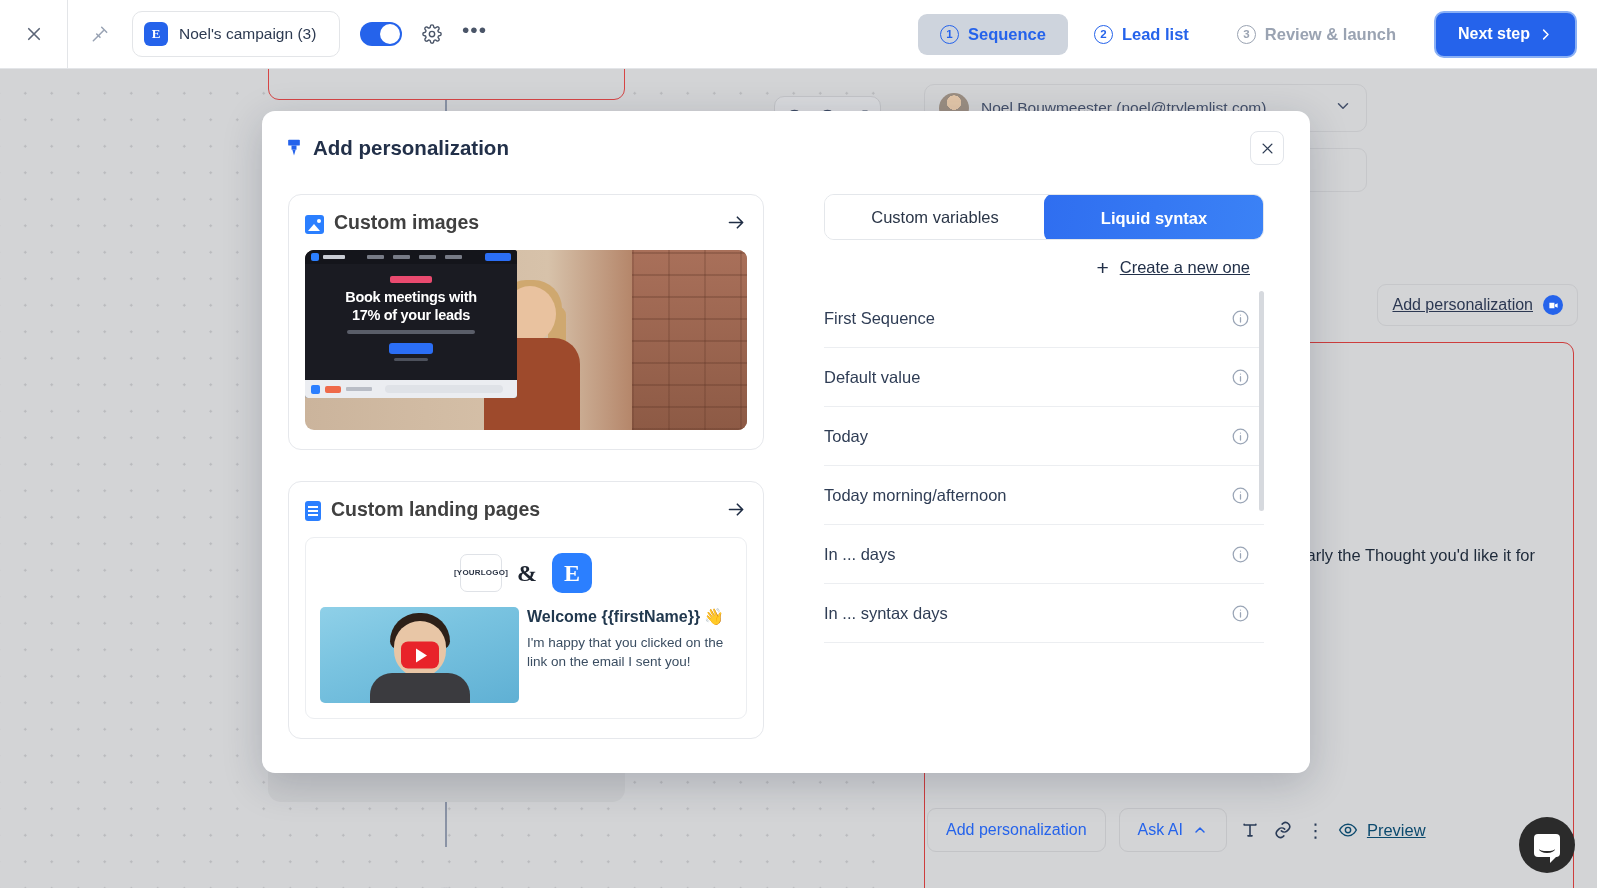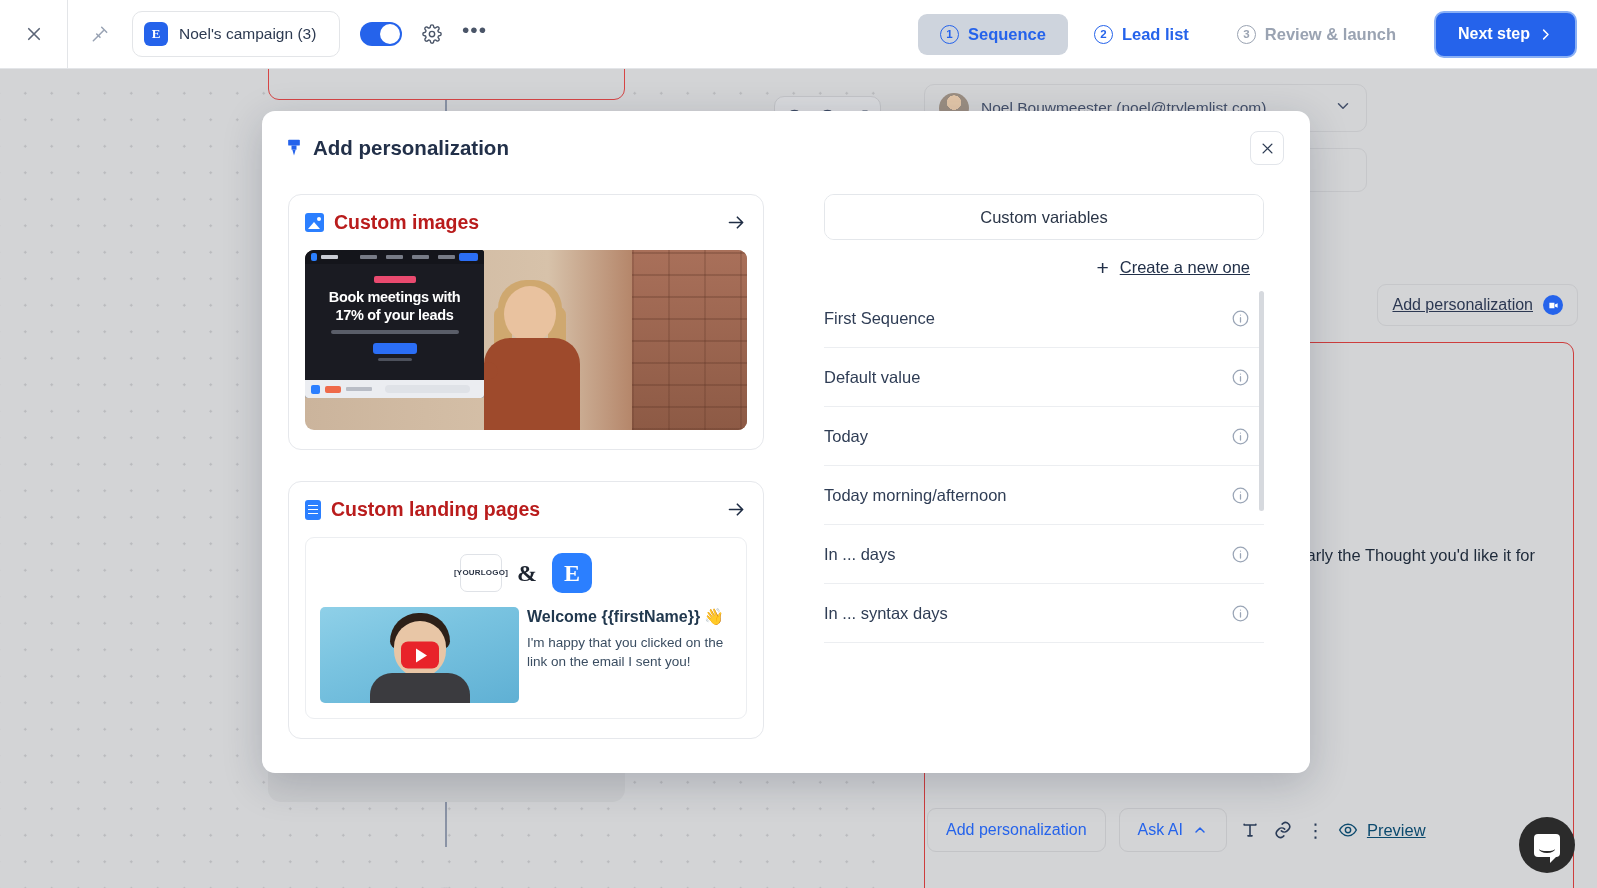--- a/index.html
+++ b/index.html
@@ -280,22 +280,22 @@
   .pcard {
     border: 1px solid #e6e8ec; border-radius: 13px;
     padding: 16px 16px 19px 16px;
     cursor: pointer;
   }
   .pcard-head {
     display: flex; align-items: center;
     margin-bottom: 16px;
   }
   .pcard-title {
-    display: flex; align-items: center; gap: 10px;
-    font-size: 19.5px; font-weight: 700; color: #b91c1c;
+    display: flex; align-items: flex-end; gap: 10px;
+    font-size: 19.5px; font-weight: 700; color: #404040;
   }
   .pcard-arrow { margin-left: auto; color: #1f2d44; display:flex; }
   .pcard-arrow svg { width: 21px; height: 21px; }
   .ic-img {
     width: 19px; height: 19px; border-radius: 3px; background: #2b7fff;
     position: relative; overflow: hidden; flex: none;
   }
   .ic-img::before{
     content:""; position:absolute; left:3px; bottom:3px;
     border-left:6px solid transparent;border-right:6px solid transparent;
@@ -322,21 +322,21 @@
   }
   .img-brick {
     position:absolute; right:0; top:0; width: 26%; height:100%;
     background:
       repeating-linear-gradient(0deg, rgba(90,50,35,.28) 0 2px, transparent 2px 22px),
       repeating-linear-gradient(90deg, rgba(90,50,35,.22) 0 2px, transparent 2px 36px),
       linear-gradient(180deg,#a9705a,#8d5a45);
   }
   .img-browser {
     position:absolute; left: 0px; top: 0px;
-    width: 179px; height: 148px;
+    width: 212px; height: 148px;
     background: #1a1b22; border-radius: 3px;
     overflow: hidden;
   }
   .ib-top { height: 14px; background:#14151b; display:flex; align-items:center; gap:4px; padding:0 6px;}
   .ib-logo { width:8px;height:8px;border-radius:2px;background:#2b7fff;}
   .ib-word { width:22px;height:4px;background:#c9ccd4;border-radius:1px;}
   .ib-menu { display:flex;gap:9px;margin-left:18px;}
   .ib-menu i { display:block;width:17px;height:3.4px;background:#777b86;border-radius:1px;}
   .ib-cta { margin-left:auto; width:26px;height:8px;background:#2b6ef5;border-radius:2px;}
   .ib-tag { margin: 12px auto 5px; width:42px;height:7px;background:#e94a6f;border-radius:2px;}
@@ -739,20 +739,21 @@
               </div>
             </div>
           </div>
         </div>
 
       </div>
 
       <div class="rightcol">
         <div class="tabs">
           <div class="tab">Custom variables</div>
+          <div class="tab active">Liquid syntax</div>
         </div>
 
 
         <div class="createnew">
           <span class="plus">+</span>
           <span class="txt">Create a new one</span>
         </div>
 
         <div class="varlist">
           <div class="varitem">

